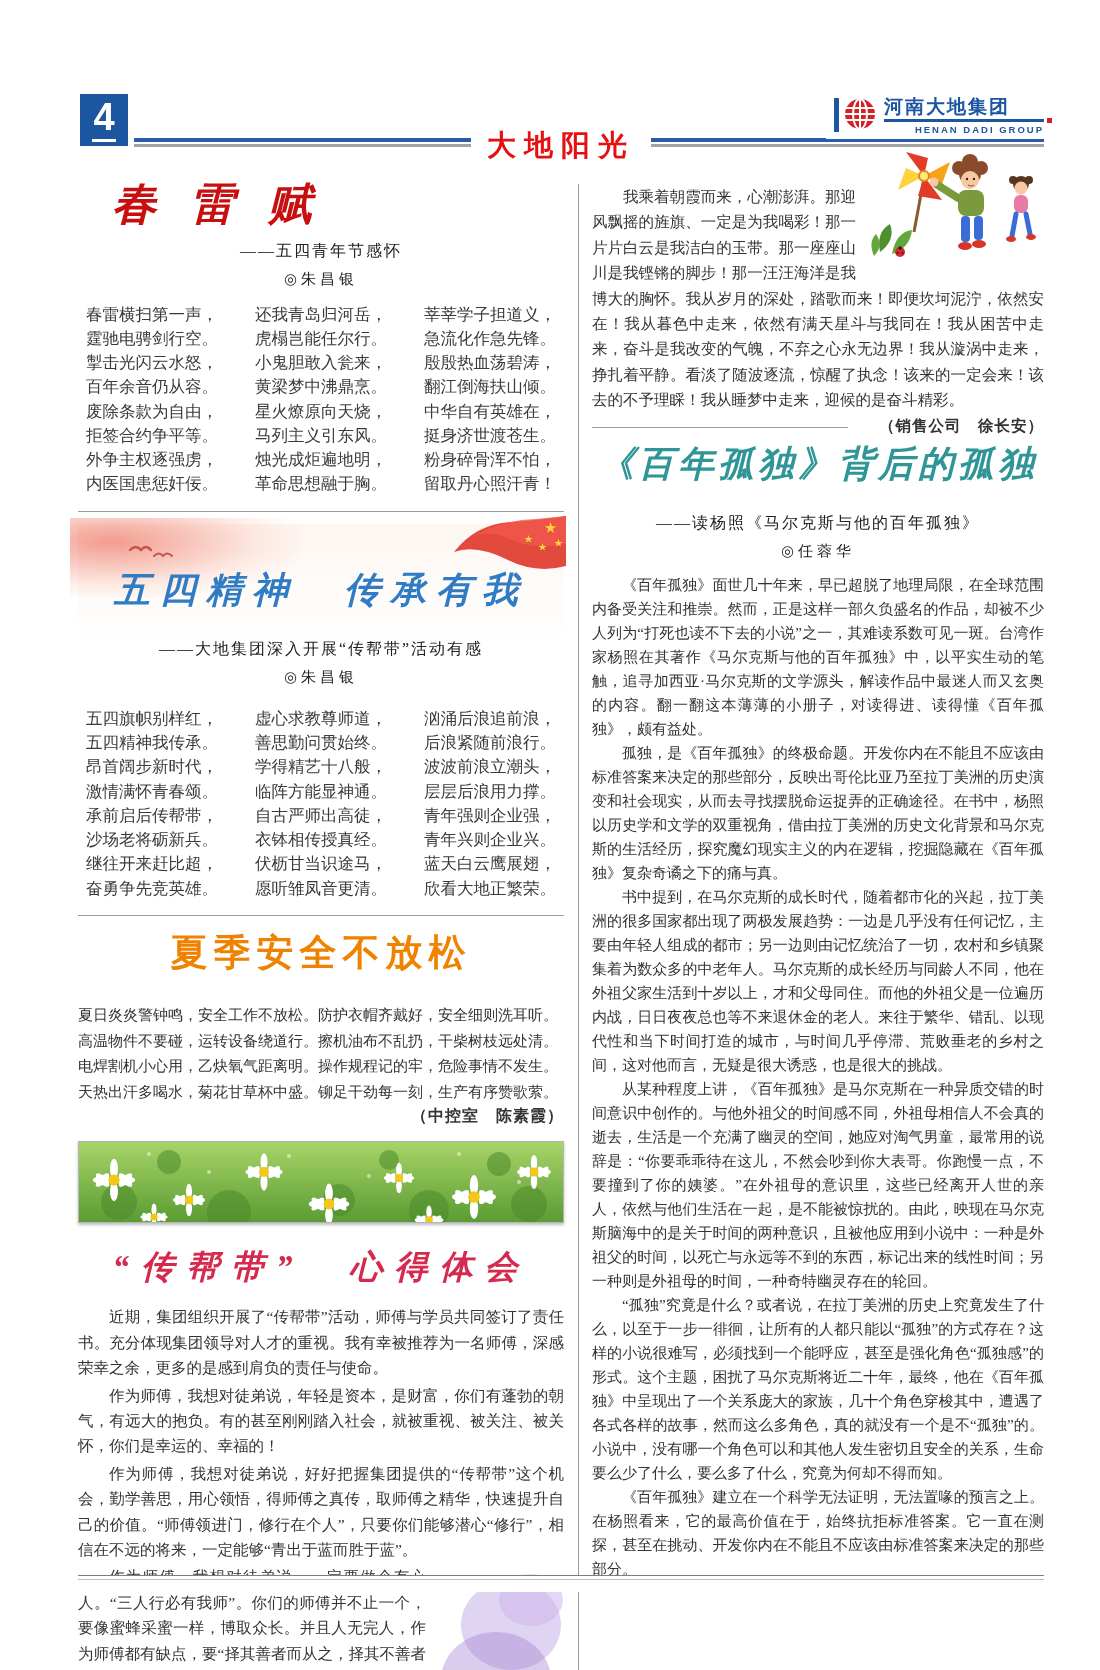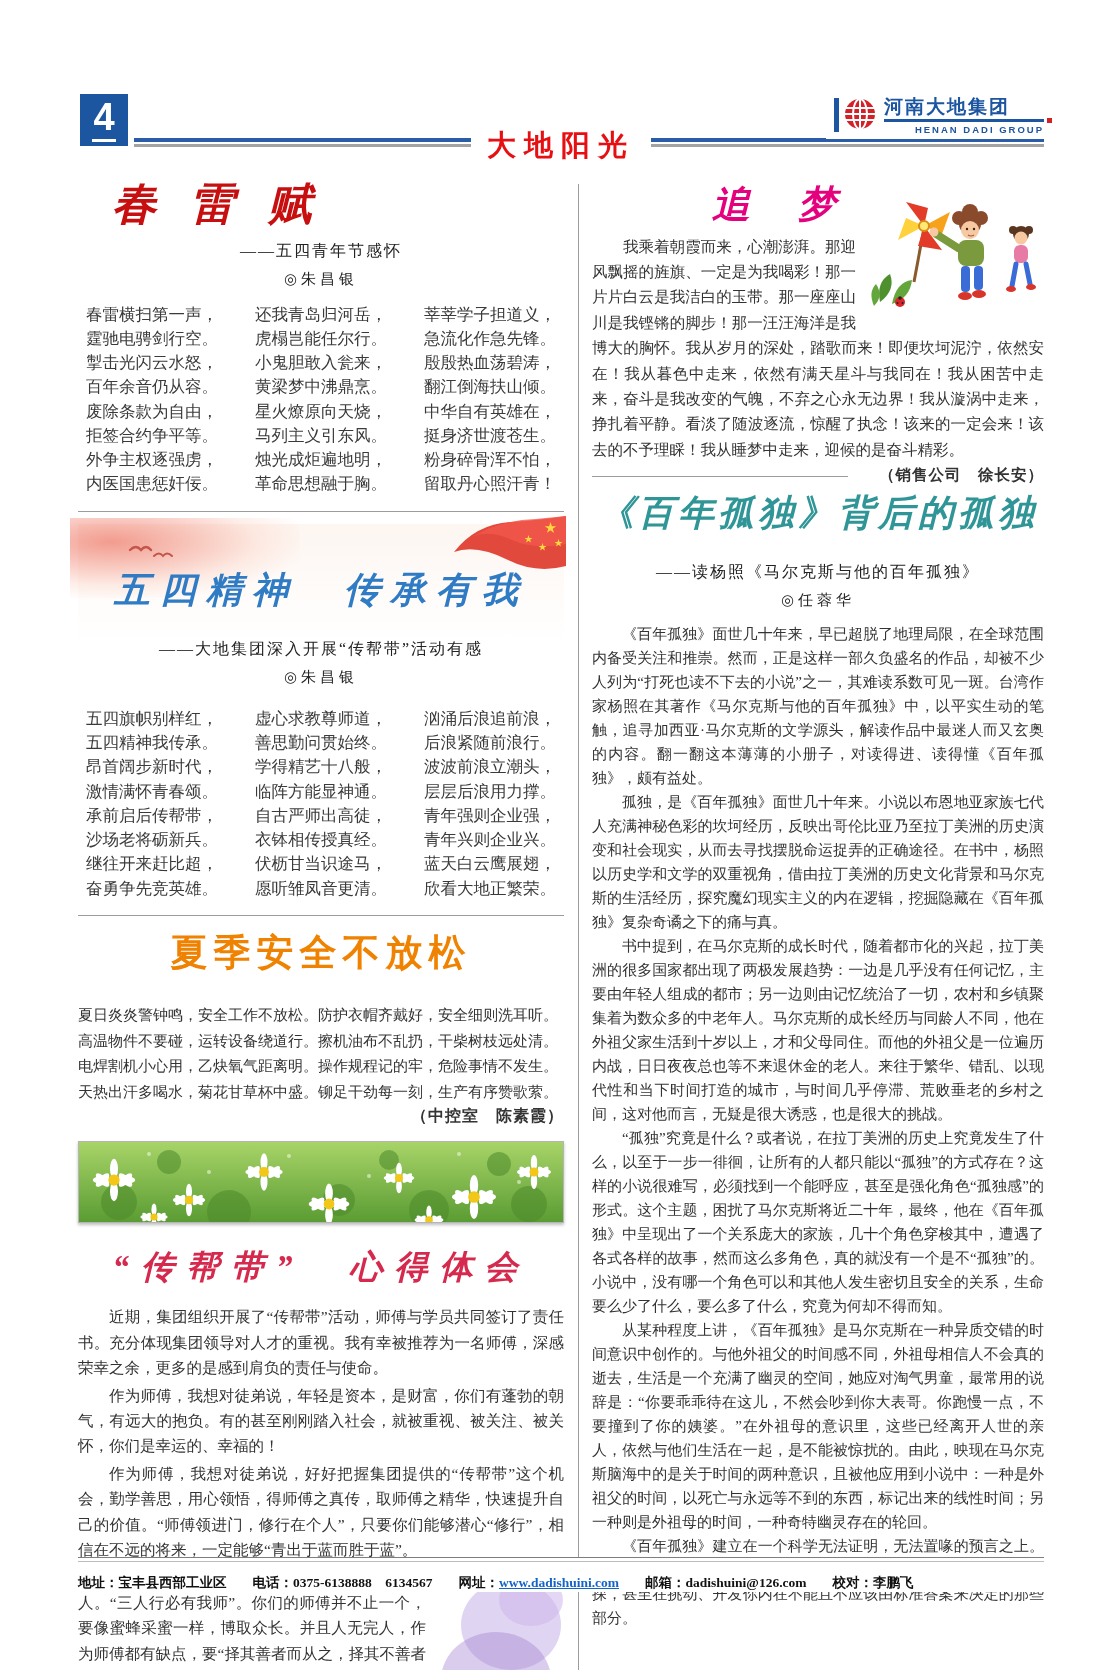--- a/index.html
+++ b/index.html
@@ -308,21 +308,20 @@
 
           </div>
         </article>
       </section>
 
       <div class="vdiv"></div>
 
       <section class="col-right">
 
         <article>
-          <h1 class="t-zhuimeng">追梦</h1>
           <div class="prose" style="margin-top:6px;">
             <svg class="kid-float" viewBox="0 0 178 122">
 
               <g>
                 <line x1="58" y1="38" x2="48" y2="92" stroke="#8a5a2a" stroke-width="3"></line>
                 <path d="M58 36 L40 12 L62 18 Z" fill="#e23c28"></path>
                 <path d="M58 36 L84 22 L76 44 Z" fill="#f6a21a"></path>
                 <path d="M58 36 L76 60 L52 56 Z" fill="#e23c28"></path>
                 <path d="M58 36 L32 50 L40 28 Z" fill="#ffd23d"></path>
                 <circle cx="58" cy="36" r="5" fill="#ffe873" stroke="#d88c12" stroke-width="2"></circle>
@@ -374,34 +373,27 @@
         </article>
 
         <hr class="art-sep">
 
         <article>
           <h1 class="t-solitude">《百年孤独》背后的孤独</h1>
           <div class="a-sub">——读杨照《马尔克斯与他的百年孤独》</div>
           <div class="a-author">◎任蓉华</div>
           <div class="prose sol-body" style="margin-top:12px;">
             <p>《百年孤独》面世几十年来，早已超脱了地理局限，在全球范围内备受关注和推崇。然而，正是这样一部久负盛名的作品，却被不少人列为“打死也读不下去的小说”之一，其难读系数可见一斑。台湾作家杨照在其著作《马尔克斯与他的百年孤独》中，以平实生动的笔触，追寻加西亚·马尔克斯的文学源头，解读作品中最迷人而又玄奥的内容。翻一翻这本薄薄的小册子，对读得进、读得懂《百年孤独》，颇有益处。</p>
-            <p>孤独，是《百年孤独》面世几十年来。小说以布恩地亚家族七代人充满神秘色彩的坎坷经历，反映出哥伦比亚乃至拉丁美洲的历史演变和社会现实，从而去寻找摆脱命运捉弄的正确途径。在书中，杨照以历史学和文学的双重视角，借由拉丁美洲的历史文化背景和马尔克斯的生活经历，探究魔幻现实主义的内在逻辑，挖掘隐藏在《百年孤独》复杂奇谲之下的痛与真。</p>
+            <p>孤独，是《百年孤独》的终极命题。开发你内在不能且不应该由标准答案来决定的那些部分，反映出哥伦比亚乃至拉丁美洲的历史演变和社会现实，从而去寻找摆脱命运捉弄的正确途径。在书中，杨照以历史学和文学的双重视角，借由拉丁美洲的历史文化背景和马尔克斯的生活经历，探究魔幻现实主义的内在逻辑，挖掘隐藏在《百年孤独》复杂奇谲之下的痛与真。</p>
             <p>书中提到，在马尔克斯的成长时代，随着都市化的兴起，拉丁美洲的很多国家都出现了两极发展趋势：一边是几乎没有任何记忆，主要由年轻人组成的都市；另一边则由记忆统治了一切，农村和乡镇聚集着为数众多的中老年人。马尔克斯的成长经历与同龄人不同，他在外祖父家生活到十岁以上，才和父母同住。而他的外祖父是一位遍历内战，日日夜夜总也等不来退休金的老人。来往于繁华、错乱、以现代性和当下时间打造的城市，与时间几乎停滞、荒败垂老的乡村之间，这对他而言，无疑是很大诱惑，也是很大的挑战。</p>
+            <p>从某种程度上讲，《百年孤独》是马尔克斯在一种异质交错的时间意识中创作的。与他外祖父的时间感不同，外祖母相信人不会真的逝去，生活是一个充满了幽灵的空间，她应对淘气男童，最常用的说辞是：“你要乖乖待在这儿，不然会吵到你大表哥。你跑慢一点，不要撞到了你的姨婆。”在外祖母的意识里，这些已经离开人世的亲人，依然与他们生活在一起，是不能被惊扰的。由此，映现在马尔克斯脑海中的是关于时间的两种意识，且被他应用到小说中：一种是外祖父的时间，以死亡与永远等不到的东西，标记出来的线性时间；另一种则是外祖母的时间，一种奇特幽灵存在的轮回。</p>
             <p>“孤独”究竟是什么？或者说，在拉丁美洲的历史上究竟发生了什么，以至于一步一徘徊，让所有的人都只能以“孤独”的方式存在？这样的小说很难写，必须找到一个能呼应，甚至是强化角色“孤独感”的形式。这个主题，困扰了马尔克斯将近二十年，最终，他在《百年孤独》中呈现出了一个关系庞大的家族，几十个角色穿梭其中，遭遇了各式各样的故事，然而这么多角色，真的就没有一个是不“孤独”的。小说中，没有哪一个角色可以和其他人发生密切且安全的关系，生命要么少了什么，要么多了什么，究竟为何却不得而知。</p>
-            <p>从某种程度上讲，《百年孤独》是马尔克斯在一种异质交错的时间意识中创作的。与他外祖父的时间感不同，外祖母相信人不会真的逝去，生活是一个充满了幽灵的空间，她应对淘气男童，最常用的说辞是：“你要乖乖待在这儿，不然会吵到你大表哥。你跑慢一点，不要撞到了你的姨婆。”在外祖母的意识里，这些已经离开人世的亲人，依然与他们生活在一起，是不能被惊扰的。由此，映现在马尔克斯脑海中的是关于时间的两种意识，且被他应用到小说中：一种是外祖父的时间，以死亡与永远等不到的东西，标记出来的线性时间；另一种则是外祖母的时间，一种奇特幽灵存在的轮回。</p>
             <p>《百年孤独》建立在一个科学无法证明，无法置喙的预言之上。在杨照看来，它的最高价值在于，始终抗拒标准答案。它一直在测探，甚至在挑动、开发你内在不能且不应该由标准答案来决定的那些部分。</p>
           </div>
         </article>
       </section>
     </div>
   </div>
 
   <footer class="pfooter">
     <div class="footer-rule"></div>
-    <div class="footer-line">
-      <span>地址：宝丰县西部工业区</span>
-      <span>电话：0375-6138888　6134567</span>
-      <span><span>网址：</span><a href="#" class="footer-link">www.dadishuini.com</a></span>
-      <span>邮箱：dadishuini@126.com</span>
-      <span>校对：李鹏飞</span>
-    </div>
   </footer>
 </div>
 
 </body></html>

